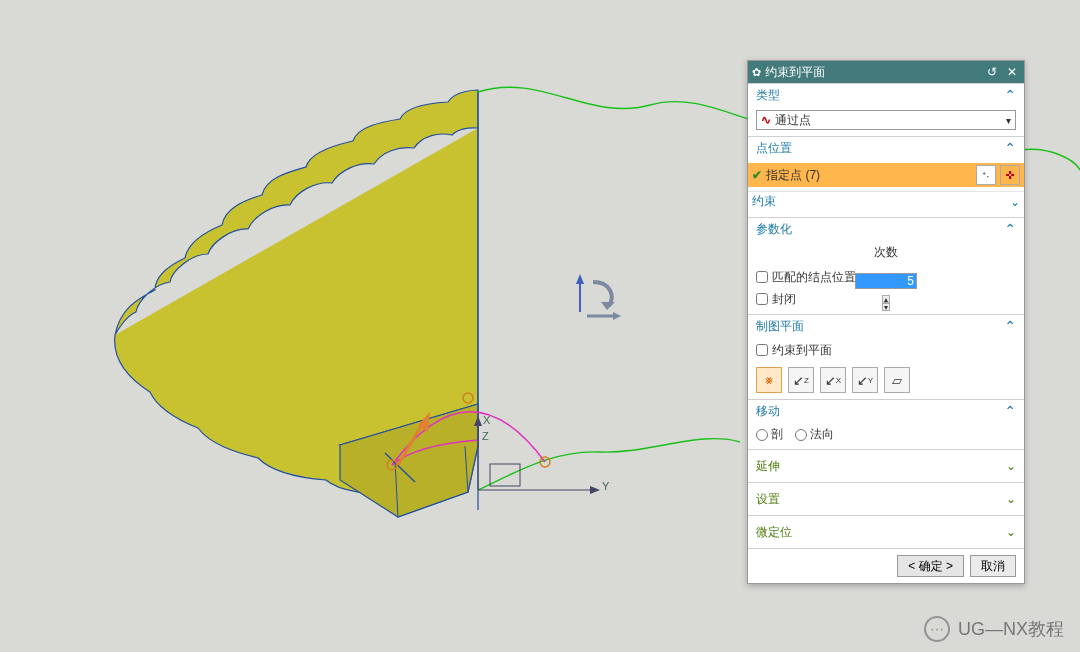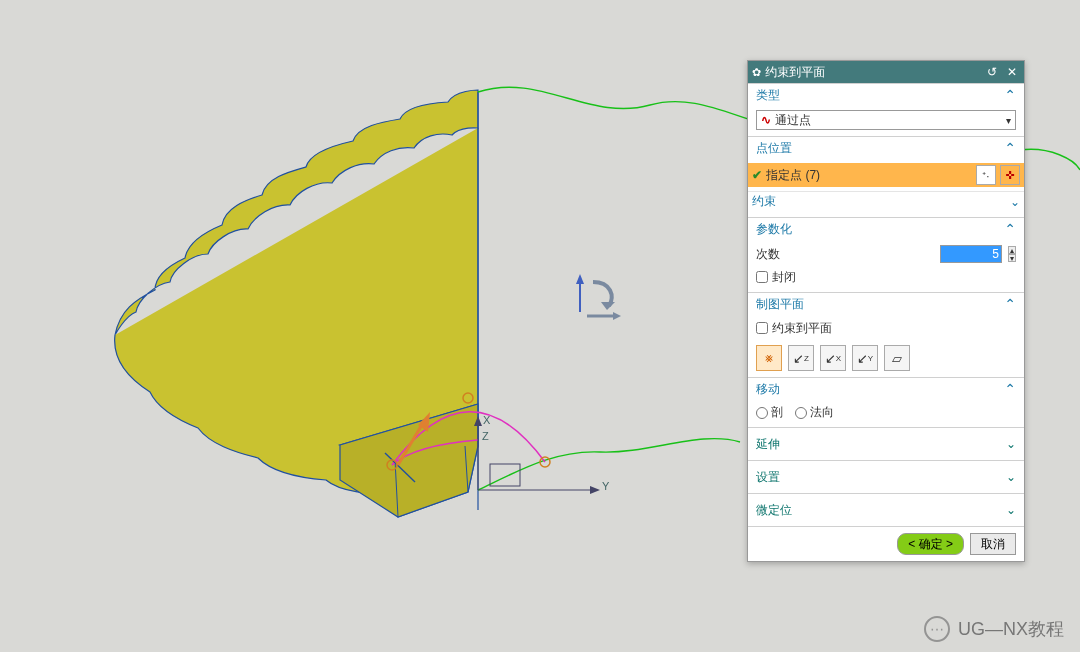--- a/index.html
+++ b/index.html
@@ -48,21 +48,21 @@
   display: flex; align-items: center; justify-content: center; font-size: 11px;
 }
 .selected-row .ibtn.target { background: #ffb64c; }
 
 .subrow {
   height: 20px; display: flex; align-items: center; padding: 0 4px;
   color: #1e7aa8; margin: 0 -8px; border-top: 1px solid #e5e5e5; text-align: right;
 }
 .subrow .vchev { margin-left: auto; color: #1e7aa8; }
 
-.row { display: flex; align-items: center; gap: 6px; height: 20px; }
+.row { display: flex; align-items: center; gap: 6px; height: 20px; flex-direction: column; }
 .row label { color: #333; }
 .numinput {
   width: 62px; height: 18px; border: 1px solid #999; text-align: right;
   padding: 0 2px; background: #3399ff; color: #fff; font-size: 12px;
 }
 .spinbox { display: flex; flex-direction: column; }
 .spinbox span { height: 8px; line-height: 8px; font-size: 8px; background: #eee; border: 1px solid #aaa; padding: 0 1px; cursor: pointer; }
 
 .chk { display: flex; align-items: center; gap: 4px; height: 18px; }
 .chk input { width: 12px; height: 12px; }
@@ -73,33 +73,33 @@
   display: flex; align-items: center; justify-content: center; font-size: 13px;
 }
 .plane-icons .pbtn.active { background: #ffe9c8; border-color: #e0a050; }
 
 .radios { display: flex; gap: 12px; flex-wrap: wrap; }
 .radios label { display: flex; align-items: center; gap: 3px; }
 .radios input { width: 12px; height: 12px; }
 
 .collapsed-row {
   height: 22px; display: flex; align-items: center; padding: 16px 8px;
-  color: #0f766e; border-top: 1px solid #d0d0d0; cursor: pointer;
+  color: #4d7c0f; border-top: 1px solid #d0d0d0; cursor: pointer;
 }
 .collapsed-row .vchev { margin-left: auto; }
 
 .dialog-footer {
   padding: 6px 8px; display: flex; justify-content: flex-end; gap: 6px;
   border-top: 1px solid #d0d0d0;
 }
 .btn {
   height: 22px; padding: 0 10px; border: 1px solid #999; background: #eaeaea;
   cursor: pointer; font-size: 12px;
 }
-.btn.primary { background: #84cc16; border-radius: 9px; }
+.btn.primary { background: #e5e5e5; }
 
 
 .watermark {
   position: absolute; bottom: 10px; right: 16px; color: #666;
   font-size: 18px; display: flex; align-items: center; gap: 8px; opacity: 0.85;
 }
 .watermark .wicon {
   width: 26px; height: 26px; border-radius: 50%; border: 2px solid #888;
   display: flex; align-items: center; justify-content: center; font-size: 14px; color: #888;
 }
@@ -221,20 +221,24 @@
         <label>次数</label>
         <span style="flex:1"></span>
         <input class="numinput" value="5" style="">
         <span class="spinbox">
             <span>▴</span>
             <span>▾</span>
           </span>
       </div>
       <label class="chk">
         <input type="checkbox" style="">
+          <span>匹配的结点位置</span>
+      </label>
+      <label class="chk">
+        <input type="checkbox" style="">
           <span>封闭</span>
       </label>
     </div>
   </div>
 
   <div class="section">
     <div class="section-header">
       <span>制图平面</span>
         <span class="chev">⌃</span>
     </div>

